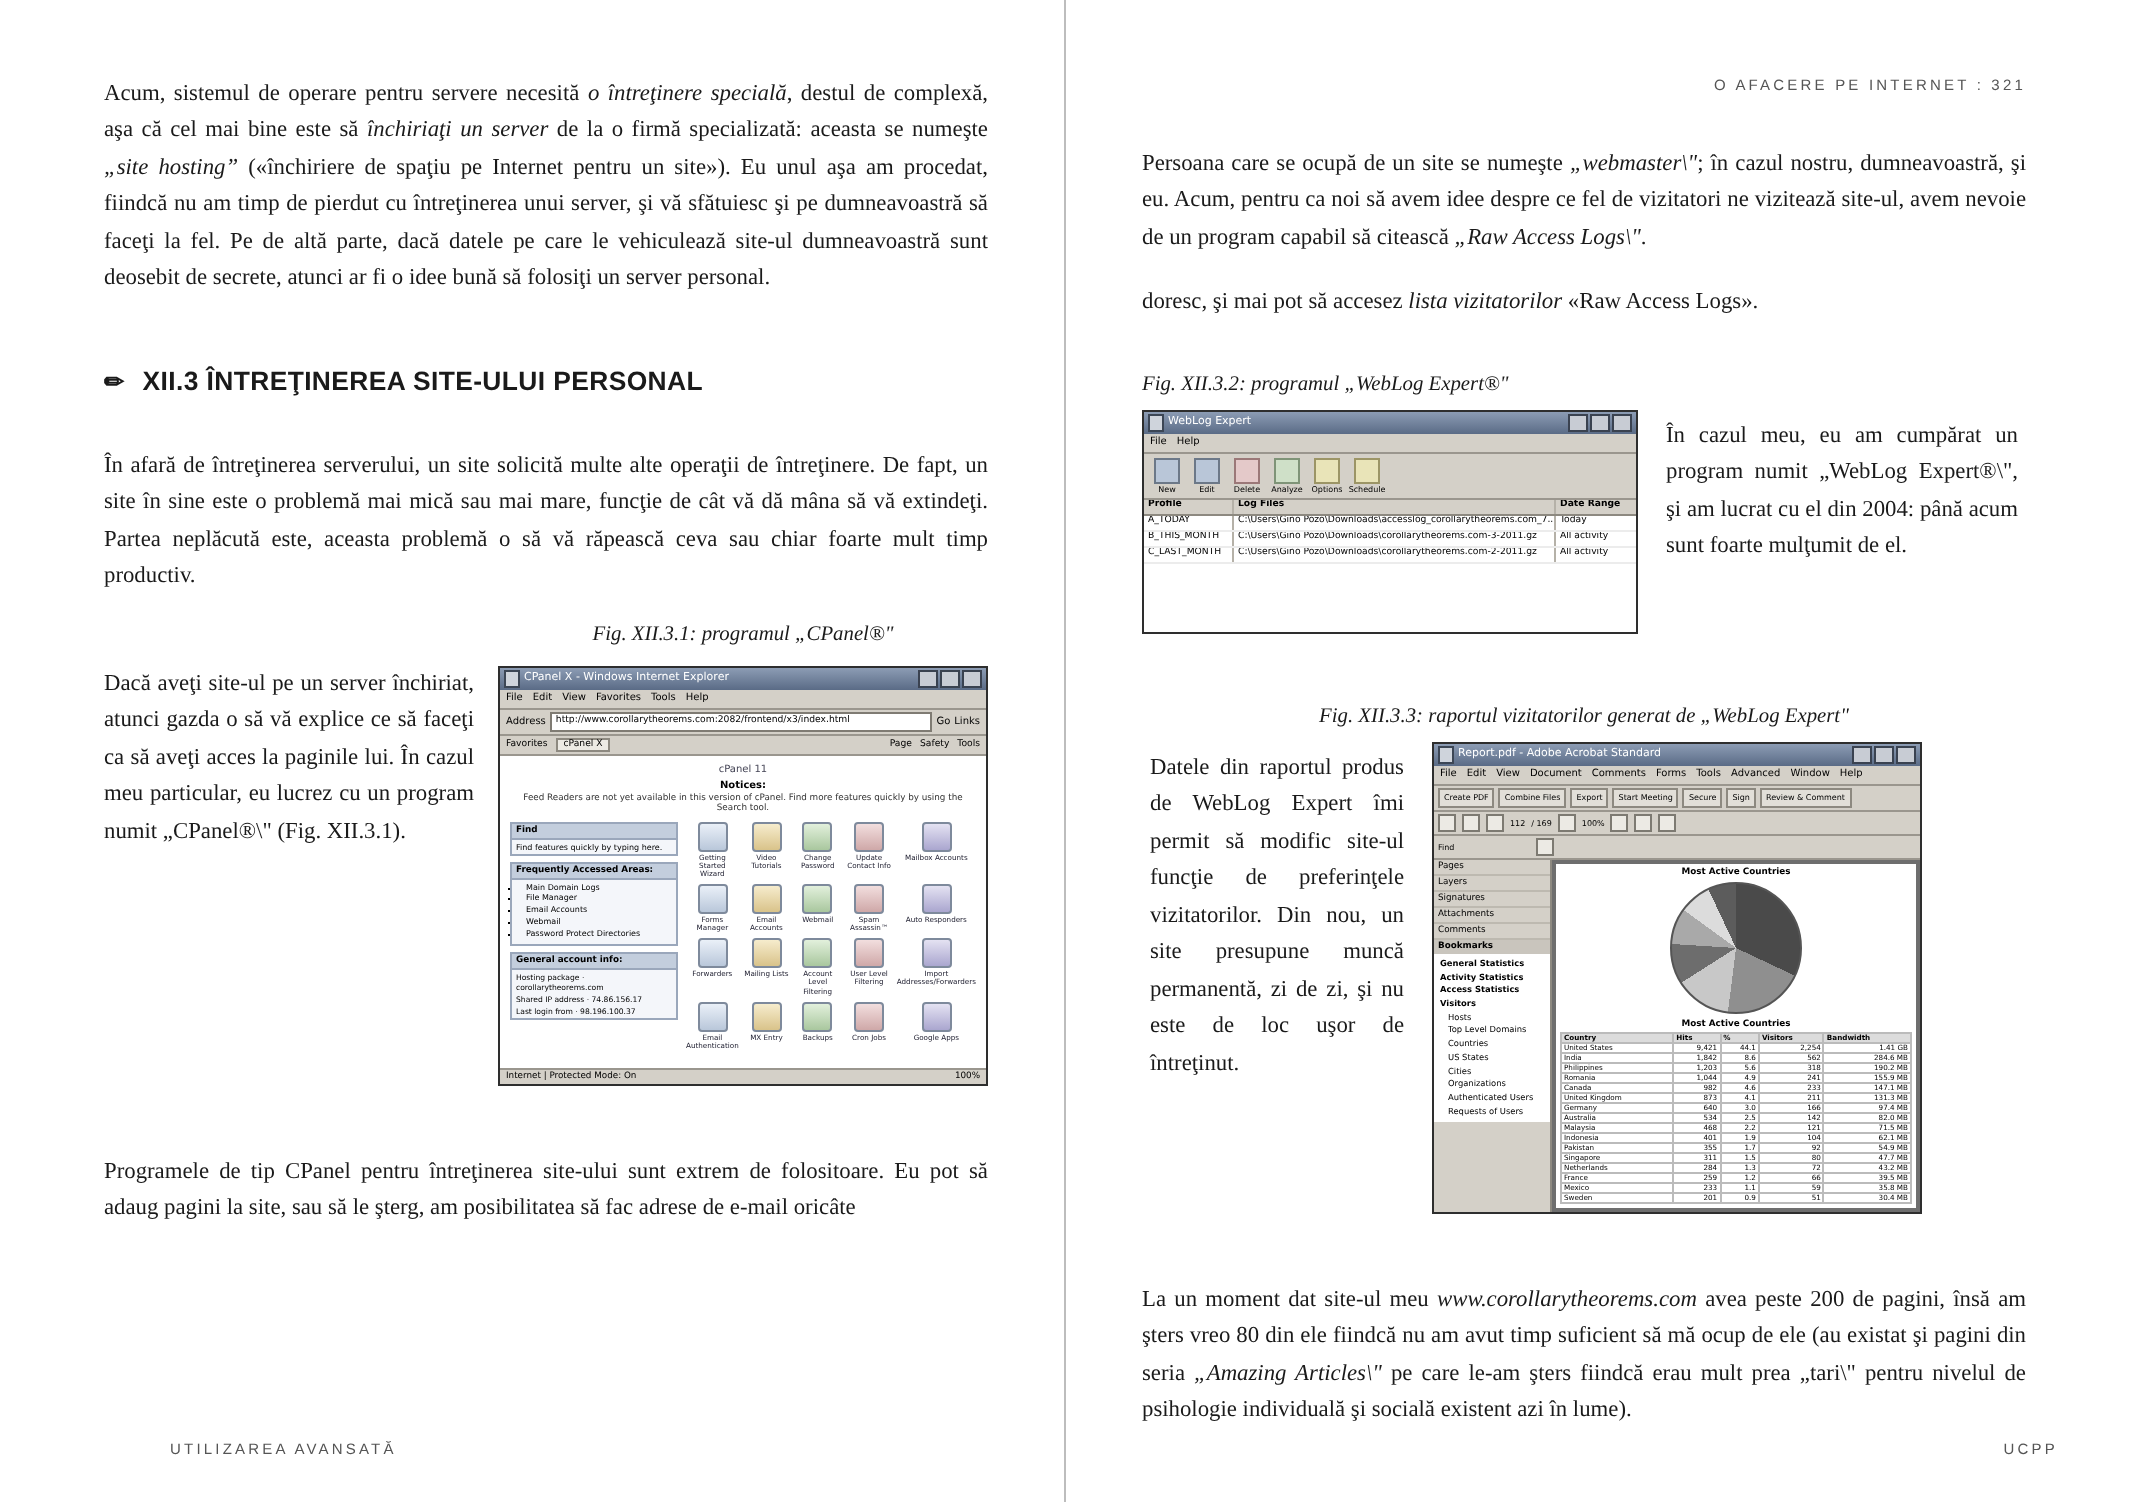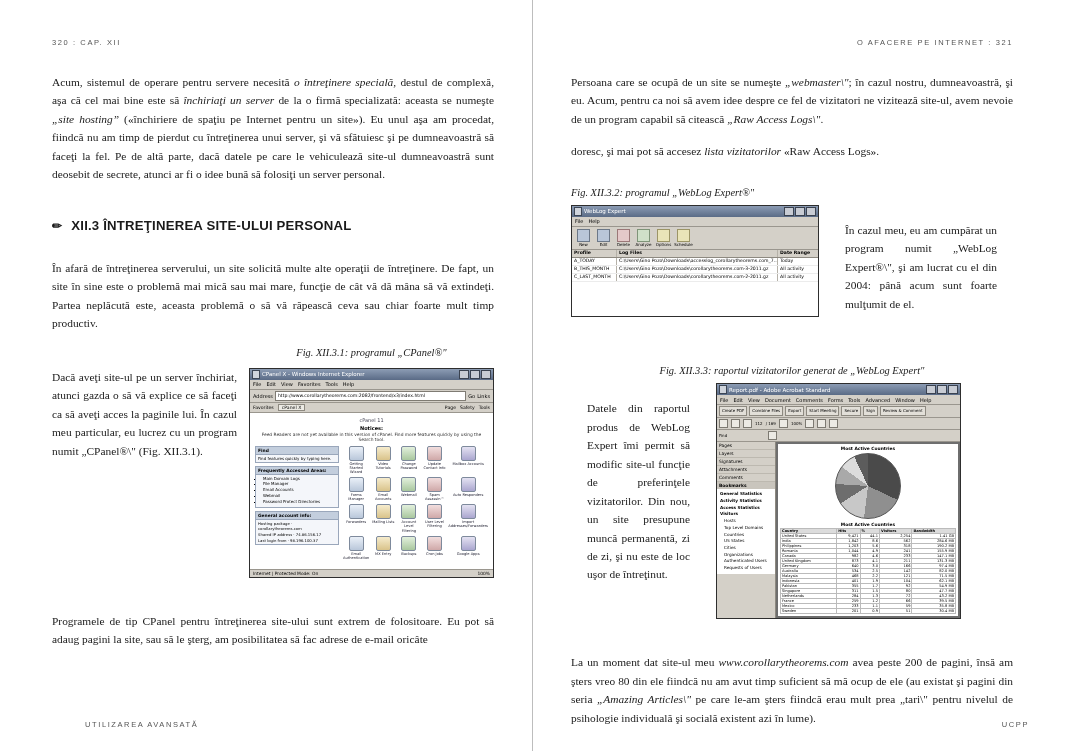--- a/index.html
+++ b/index.html
@@ -280,32 +280,31 @@
     display: flex; align-items: center; gap: 3px;
     padding: 1px 2px; font-size: 4px;
     background: #d4d0c8; border-bottom: 1px solid #9a968e;
   }
   .acro-tb2 .sq { width: 7px; height: 7px; border: 1px solid #7d7a72; background: #eceae4; }
 
   
   .fig-block { margin: 4px 0 10px 0; }
   .row2 { display: flex; gap: 10px; align-items: flex-start; }
   .txt-col { flex: 1; }
-  .txt-col p { margin: 16px; }
+  .txt-col p { margin: 4px; }
   .clearfix::after { content: ""; display: block; clear: both; }
   .float-right { float: right; margin: 0 0 4px 12px; }
 </style>
 </head>
 <body>
 
 <div class="gutter"></div>
 
 <div class="page page-left">
 
-  <div class="runhead">320 : CAP. XII</div>
 
   <p class="body">Acum, sistemul de operare pentru servere necesită <span class="i">o întreţinere specială</span>, destul de complexă, aşa că cel mai bine este să <span class="i">închiriaţi un server</span> de la o firmă specializată: aceasta se numeşte <span class="i">„site hosting”</span> («închiriere de spaţiu pe Internet pentru un site»). Eu unul aşa am procedat, fiindcă nu am timp de pierdut cu întreţinerea unui server, şi vă sfătuiesc şi pe dumneavoastră să faceţi la fel. Pe de altă parte, dacă datele pe care le vehiculează site-ul dumneavoastră sunt deosebit de secrete, atunci ar fi o idee bună să folosiţi un server personal.</p>
 
   <h2 class="section">
     <span class="mark">✏</span><span>XII.3 ÎNTREŢINEREA SITE-ULUI PERSONAL</span>
   </h2>
 
   <p class="body">În afară de întreţinerea serverului, un site solicită multe alte operaţii de întreţinere. De fapt, un site în sine este o problemă mai mică sau mai mare, funcţie de cât vă dă mâna să vă extindeţi. Partea neplăcută este, aceasta problemă o să vă răpească ceva sau chiar foarte mult timp productiv.</p>
 
   <div class="fig-block">

